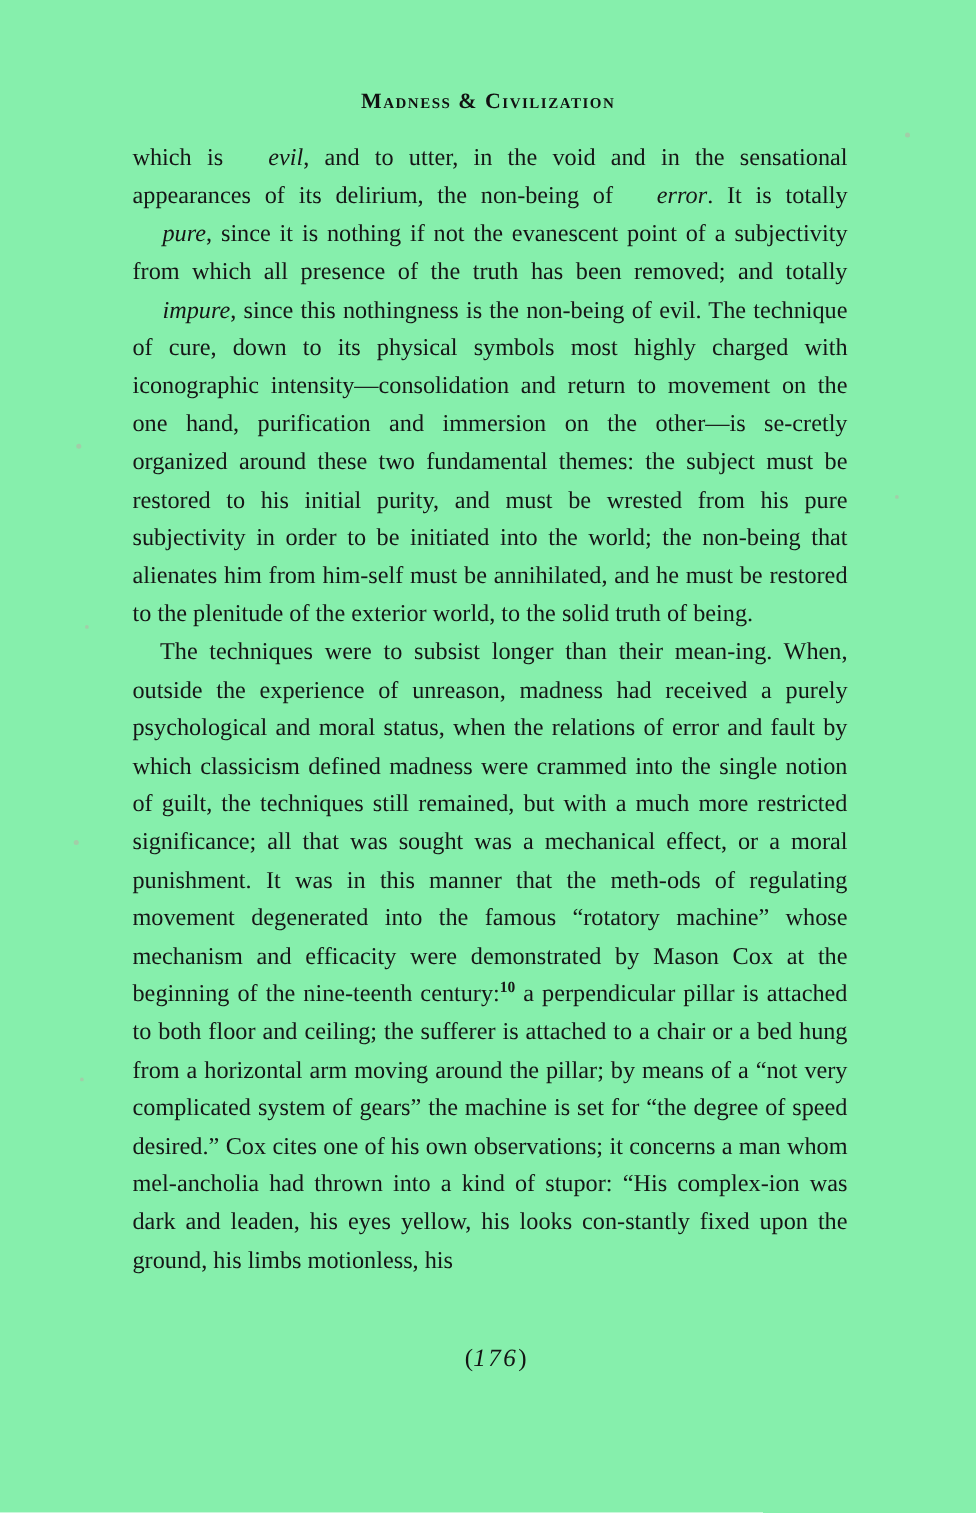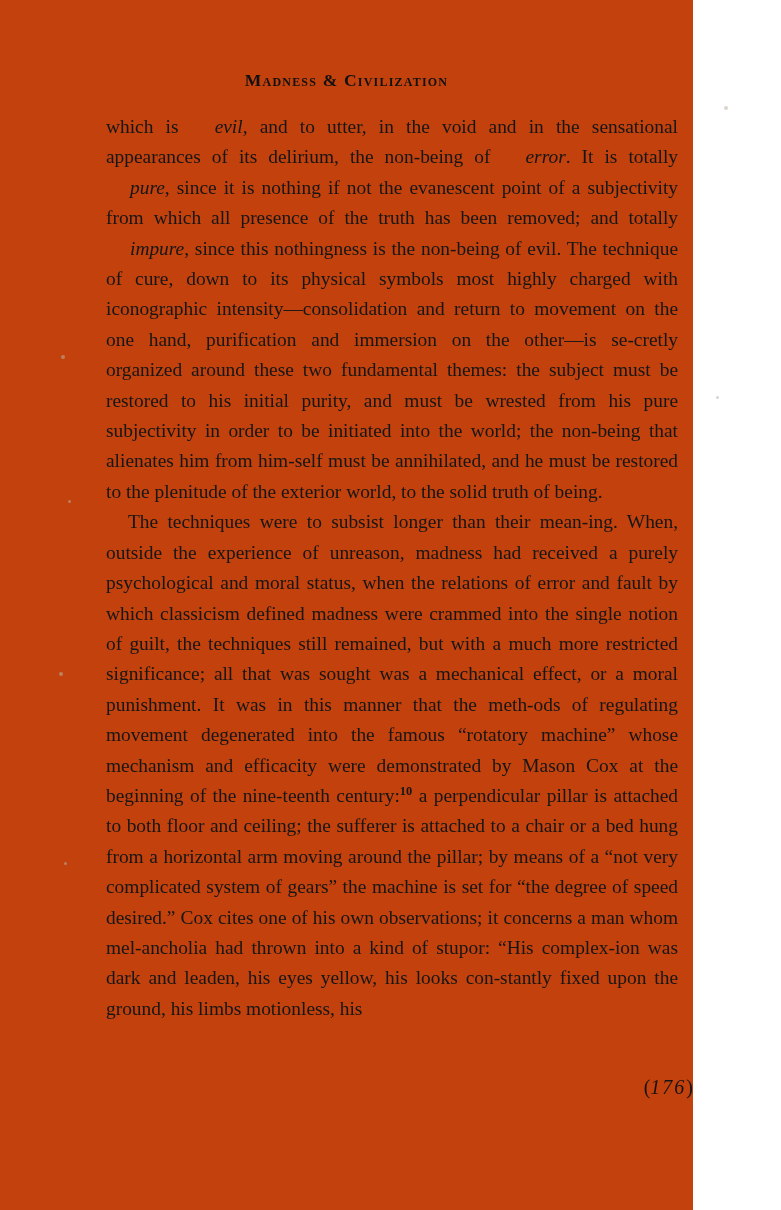--- a/index.html
+++ b/index.html
@@ -9,25 +9,25 @@
   }
   body {
     width: 781px;
     height: 1210px;
     font-family: "Liberation Serif", "DejaVu Serif", serif;
     color: #1a1a1a;
     position: relative;
     overflow: hidden;
   }
   .page {
-    width: 693px;
+    width: 781px;
     height: 1210px;
     box-sizing: border-box;
     padding: 0;
-    background: #c2410c;
+    background: #86efac;
     position: relative;
   }
   .running-head {
     text-align: center;
     font-variant: small-caps;
     font-size: 17.5px;
     letter-spacing: 1.2px;
     font-weight: 700;
     color: #111;
     margin: 0;
@@ -62,21 +62,21 @@
     font-size: 0.64em;
     vertical-align: super;
     line-height: 0;
     font-weight: bold;
   }
   .folio {
     position: absolute;
     top: 1076px;
     left: 0;
     right: 0;
-    text-align: right;
+    text-align: center;
     font-size: 20px;
     font-style: italic;
     letter-spacing: 2px;
     color: #141414;
     padding-left: 12px;
   }
   .folio .paren {
     font-style: normal;
     letter-spacing: 0;
   }

